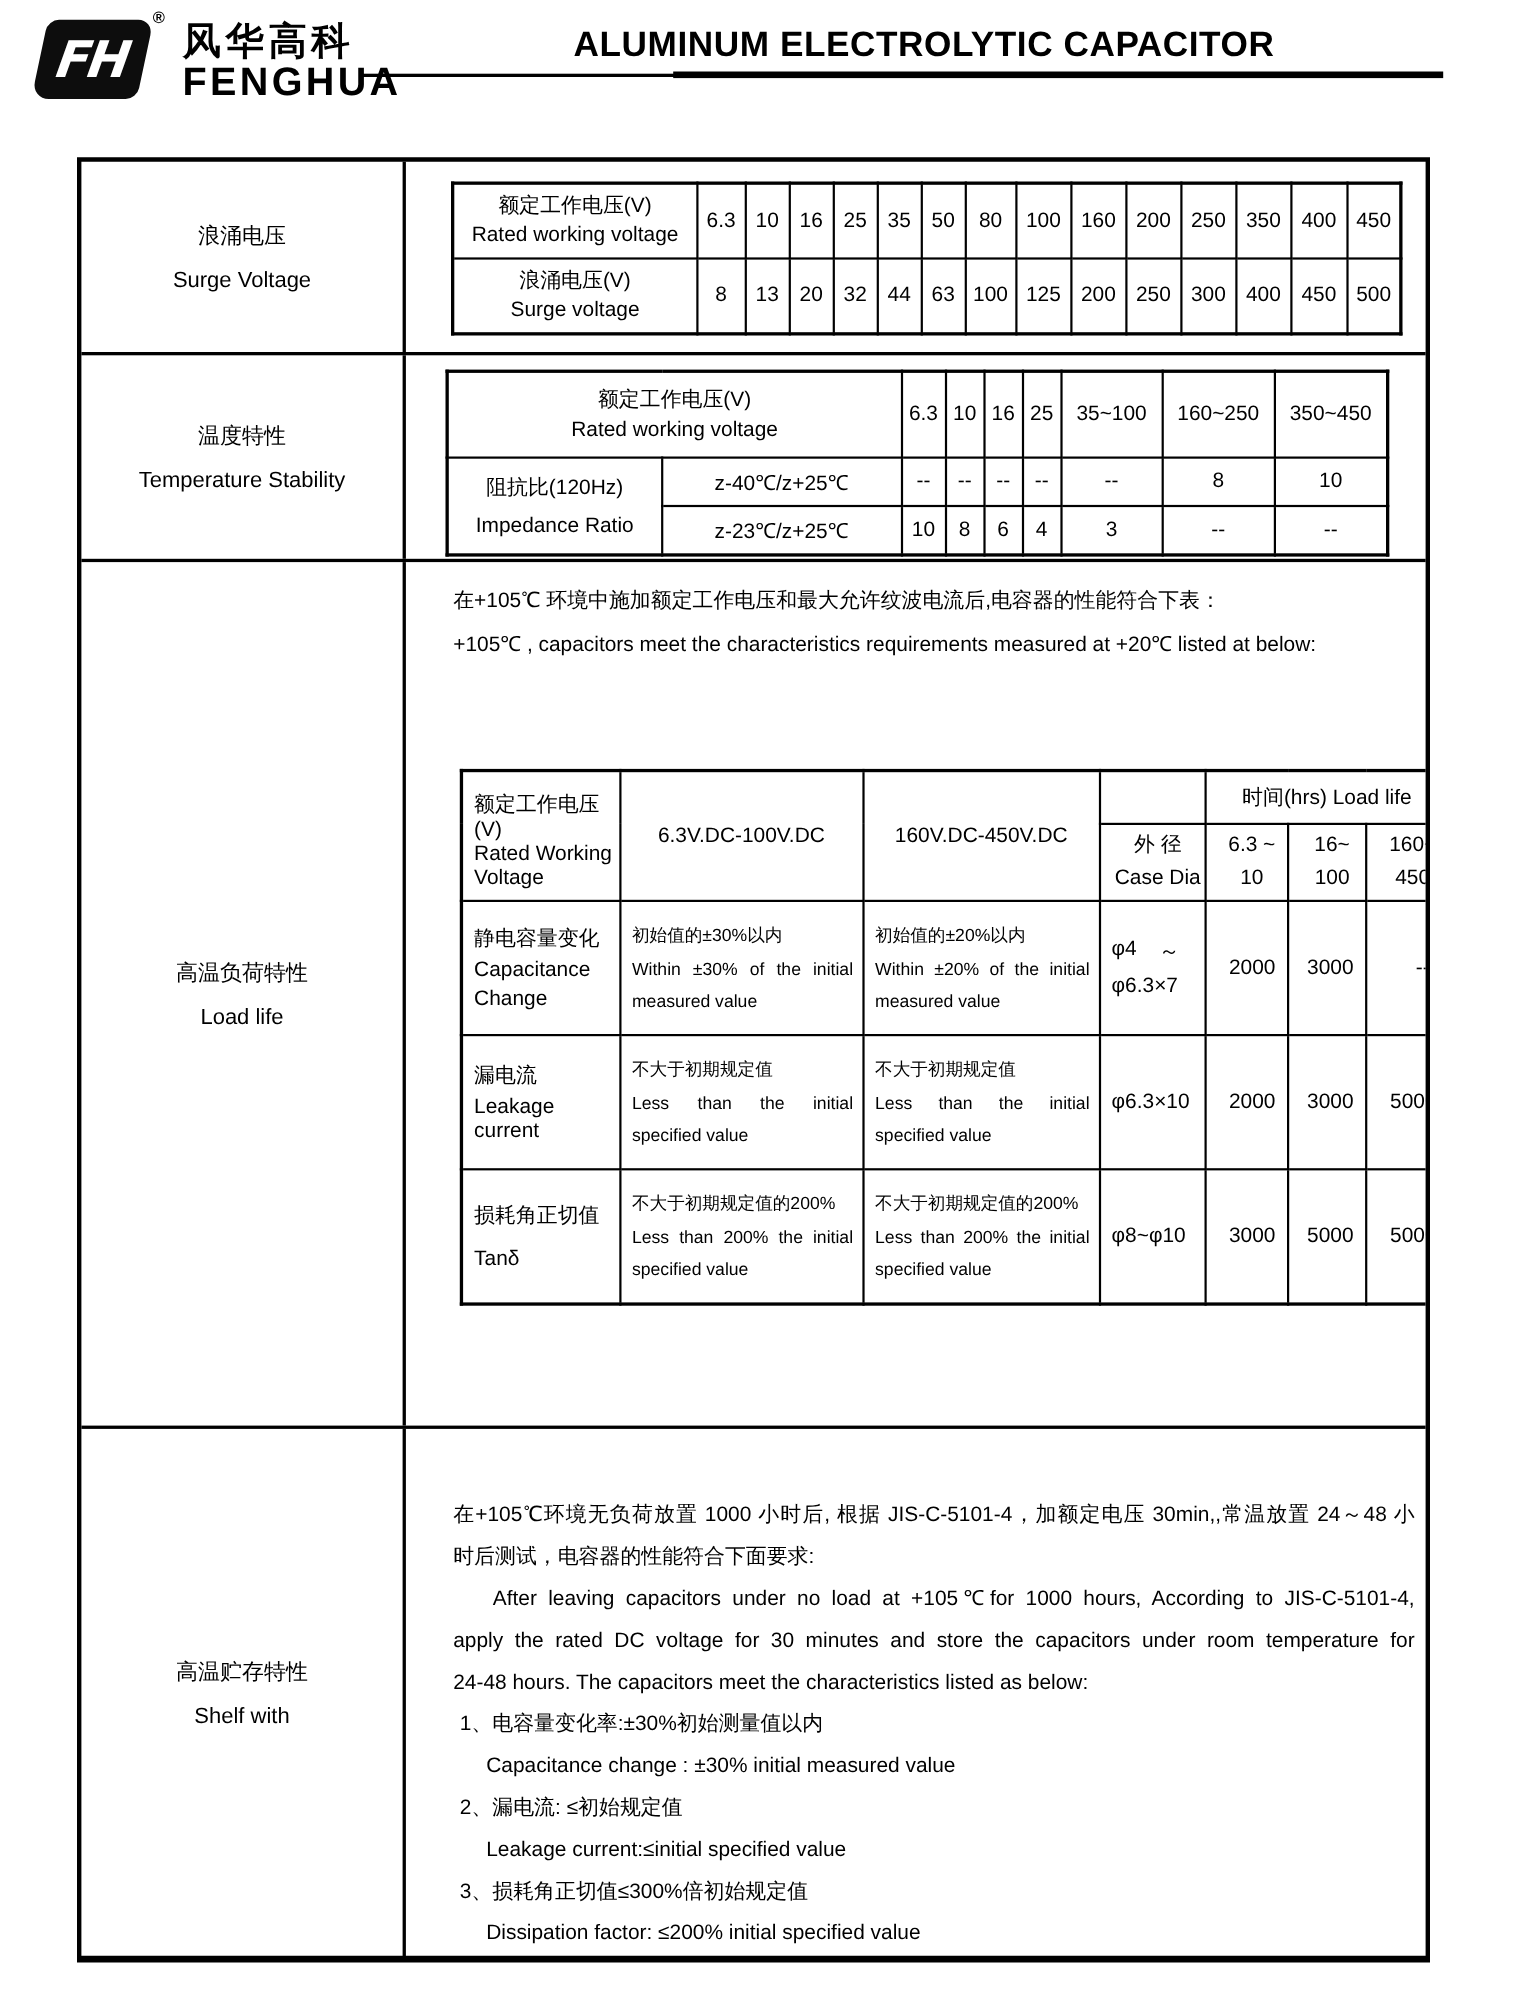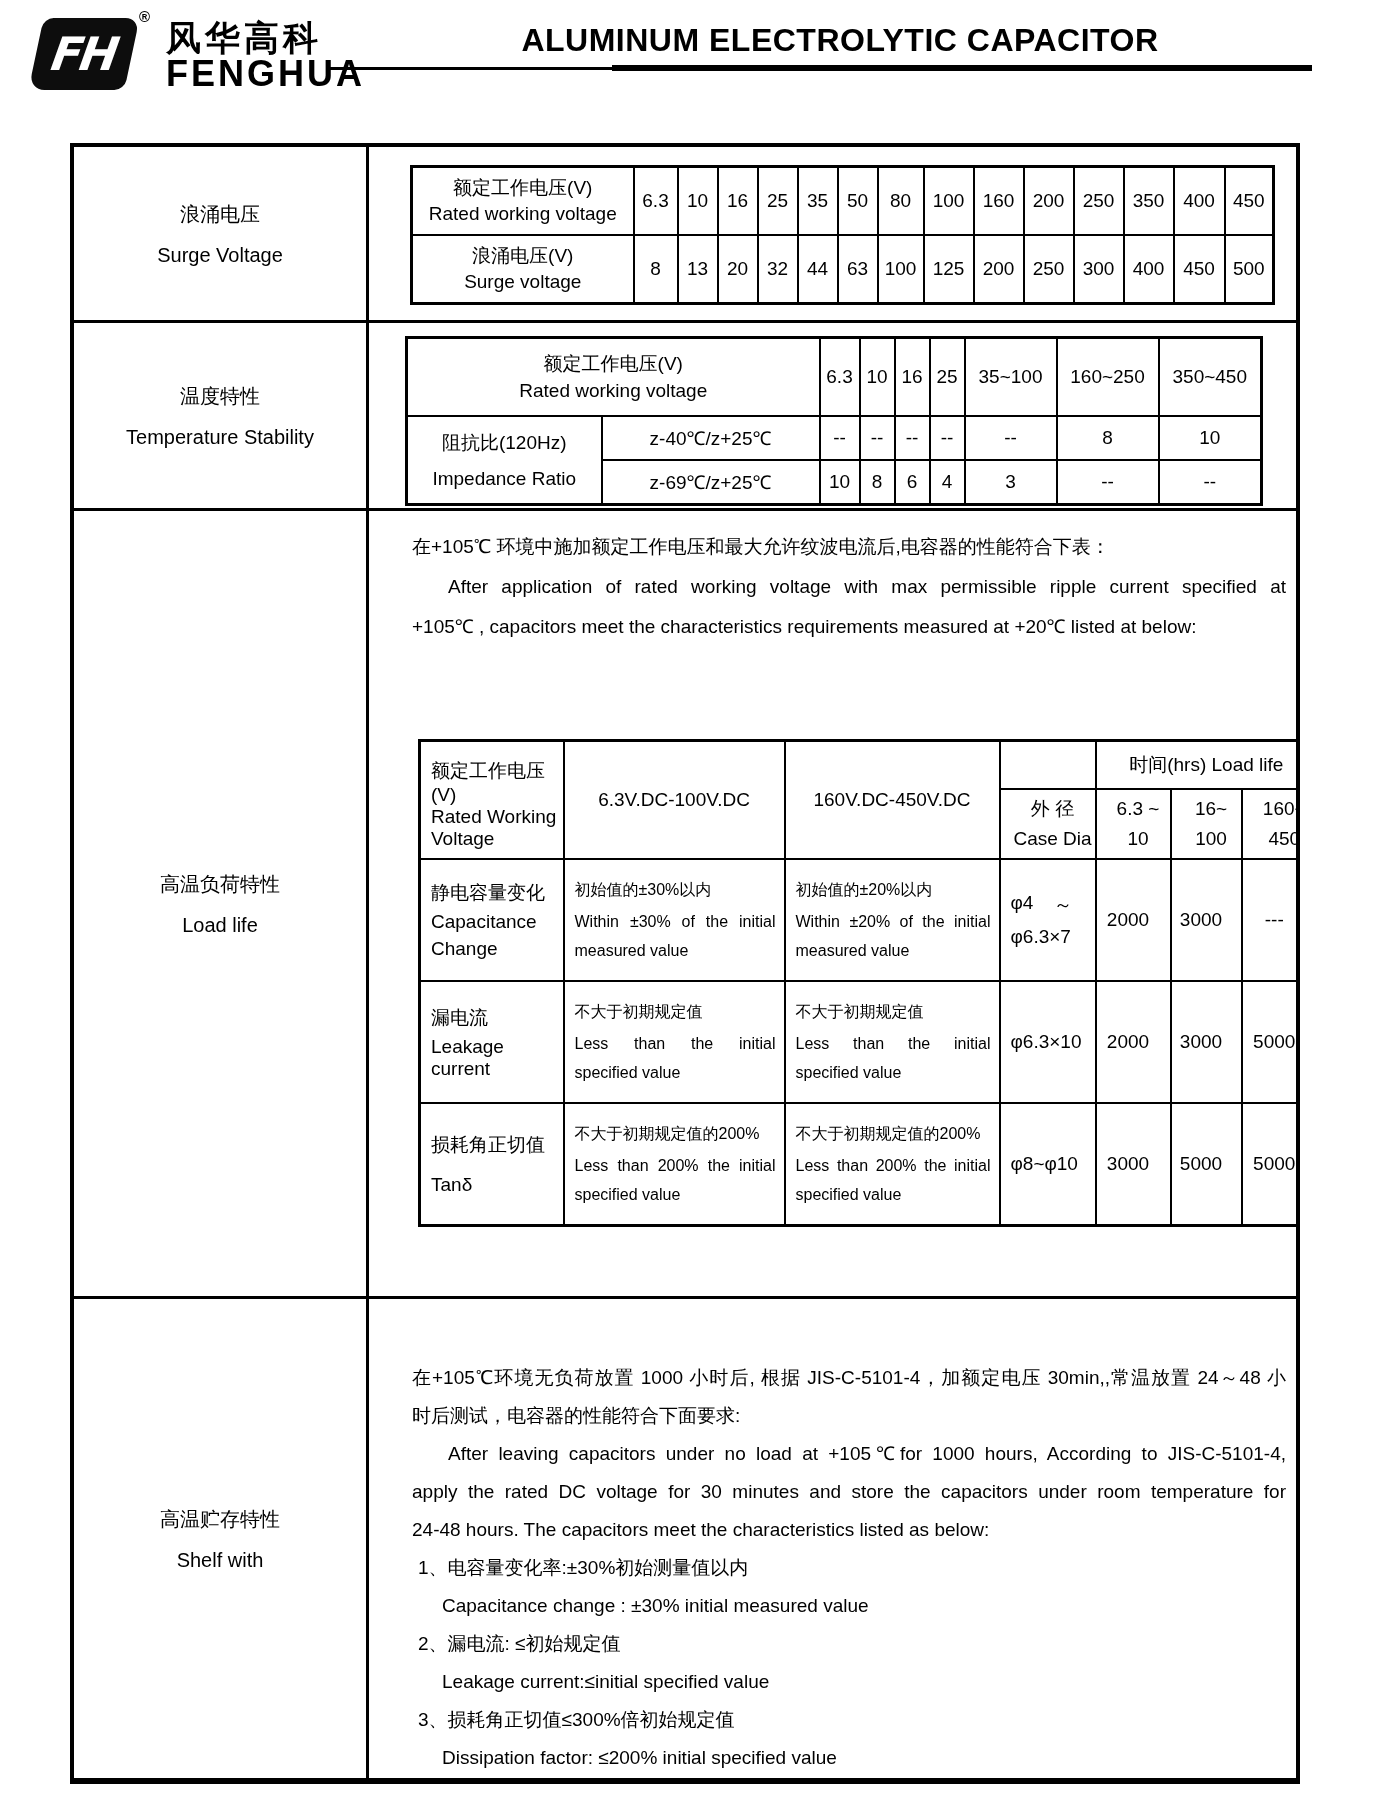--- a/index.html
+++ b/index.html
@@ -80,21 +80,21 @@
   .load-tbl { margin:92px 0 0 20px; width:898px; }
   .load-tbl td { font-size:17px; }
   .load-tbl .h1 td { height:46px; }
   .load-tbl .h2 td { height:68px; }
   .load-tbl .body td { height:120px; }
   .stackwrap { display:flex; flex-direction:column; justify-content:space-between; text-align:left; padding:10px 8px 10px 10px; box-sizing:border-box; height:100%; }
   .stack3 { height:100px; }
   .stackhead { height:104px; }
   .stack2a { height:70px; justify-content:space-around; display:flex; flex-direction:column; text-align:left; padding:0 8px 0 10px; }
   .load-tbl .jl { text-align:justify; text-align-last:justify; white-space:nowrap; }
-  .load-tbl .num { text-align:center; padding-right:10px; }
+  .load-tbl .num { text-align:right; padding-right:10px; }
   .load-tbl .spec { font-size:16px; }
   .case-split { display:flex; justify-content:space-between; padding-right:14px; }
   .h2c div { line-height:30px; }
   .h2c { text-align:left; }
   .h2c .l1, .h2c .l2 { padding-left:10px; }
 
   
   .shelf-text { padding:60px 10px 0 14px; }
   .shelf-text .pline { line-height:38px; }
 </style>
@@ -235,21 +235,21 @@
             <td>z-40℃/z+25℃</td>
             <td>--</td>
             <td>--</td>
             <td>--</td>
             <td>--</td>
             <td>--</td>
             <td>8</td>
             <td>10</td>
           </tr>
           <tr class="tr2">
-            <td>z-69℃/z+25℃</td>
+            <td>z-23℃/z+25℃</td>
             <td>10</td>
             <td>8</td>
             <td>6</td>
             <td>4</td>
             <td>3</td>
             <td>--</td>
             <td>--</td>
           </tr>
         </tbody>
           </table>
@@ -257,21 +257,20 @@
     </section>
 
     <section class="orow row-load">
       <div class="olabel">
         <div>高温负荷特性</div>
         <div>Load life</div>
       </div>
       <div class="ocontent">
         <div class="intro">
           <div class="pline">在+105℃ 环境中施加额定工作电压和最大允许纹波电流后,电容器的性能符合下表：</div>
-          <div class="pline ind1 just">After application of rated working voltage with max permissible ripple current specified at</div>
           <div class="pline">+105℃ , capacitors meet the characteristics requirements measured at +20℃ listed at below:</div>
         </div>
 
         <table class="tbl load-tbl">
           <colgroup>
             <col style="width:144px">
               <col style="width:221px">
               <col style="width:215px">
               <col style="width:96px">
             <col style="width:75px">

